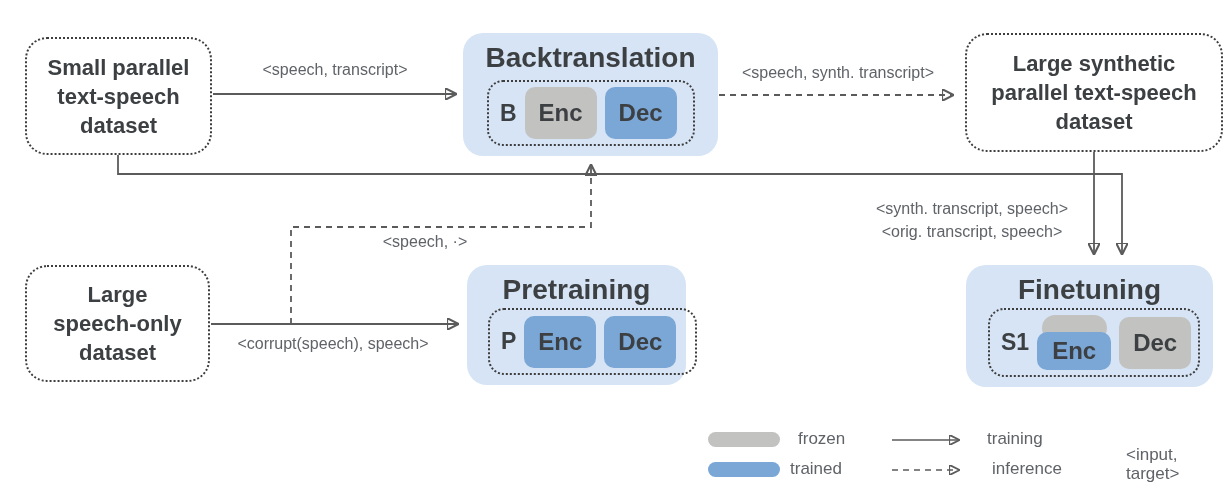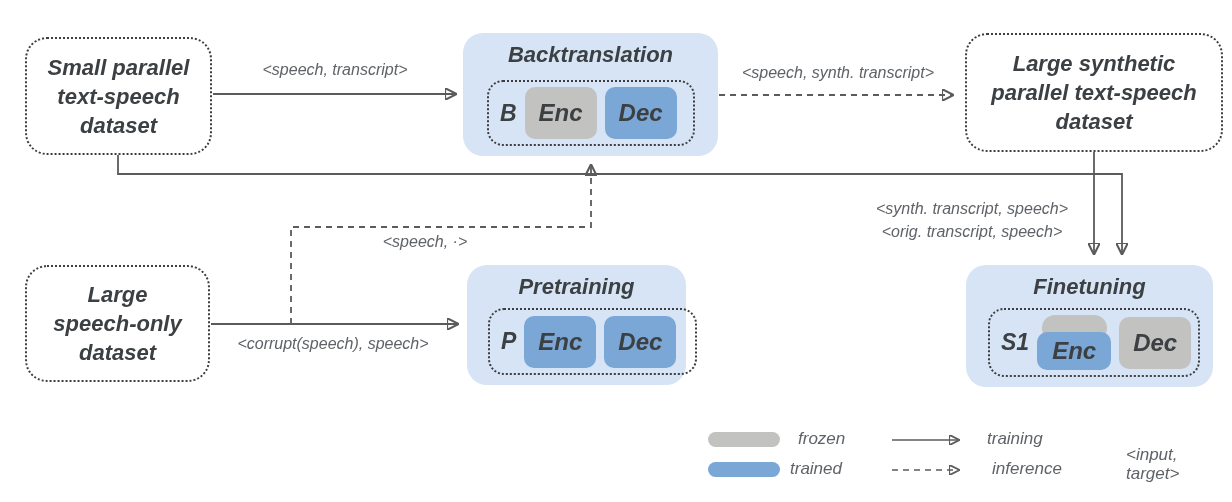--- a/index.html
+++ b/index.html
@@ -1,37 +1,36 @@
 <!DOCTYPE html>
 <html style="--container-blue: #d6e4f5; --trained-blue: #7ba7d7; --frozen-gray: #c2c2c1; --ink: #3c4043; --muted: #5f6368; --line: #5b5b5b;"><head>
 <meta charset="utf-8">
 <style>
   html,body{margin:0;padding:0;background:#fff;}
   .canvas{
     position:relative;width:1232px;height:502px;background:#ffffff;overflow:hidden;
     font-family:"Liberation Sans","DejaVu Sans",sans-serif;
-    font-style:italic;
   }
   .wires{position:absolute;left:0;top:0;width:1232px;height:502px;}
   .wires path{fill:none;stroke:var(--line,#5b5b5b);stroke-width:1.8px;}
   .wires path.dashed{stroke-dasharray:6 5;}
   .arrowhead{fill:var(--line,#5b5b5b);}
 
   .dataset{
     position:absolute;border:2px dotted #3d3d3d;border-radius:22px;background:#fff;
     display:flex;align-items:center;justify-content:center;text-align:center;
     font-size:22px;line-height:29px;font-weight:600;color:var(--ink,#3c4043);
     white-space:pre-line;box-sizing:border-box;
   }
   .stage{
     position:absolute;background:var(--container-blue,#d6e4f5);border-radius:20px;
     box-sizing:border-box;
   }
   .stage-title{
-    text-align:center;margin-top:9px;font-size:22px;font-weight:600;color:var(--ink,#3c4043);
+    text-align:center;margin-top:9px;font-size:28px;font-weight:600;color:var(--ink,#3c4043);
   }
   .model{
     position:absolute;display:flex;align-items:center;gap:8px;padding:0 9px;
     border:2px dotted #3d3d3d;border-radius:16px;box-sizing:border-box;
   }
   .model-tag{font-size:23px;font-weight:700;color:var(--ink,#3c4043);padding-left:2px;}
   .block{
     width:72px;height:52px;border-radius:10px;display:flex;align-items:center;justify-content:center;
     font-size:24px;font-weight:600;color:var(--ink,#3c4043);flex:0 0 auto;
   }

